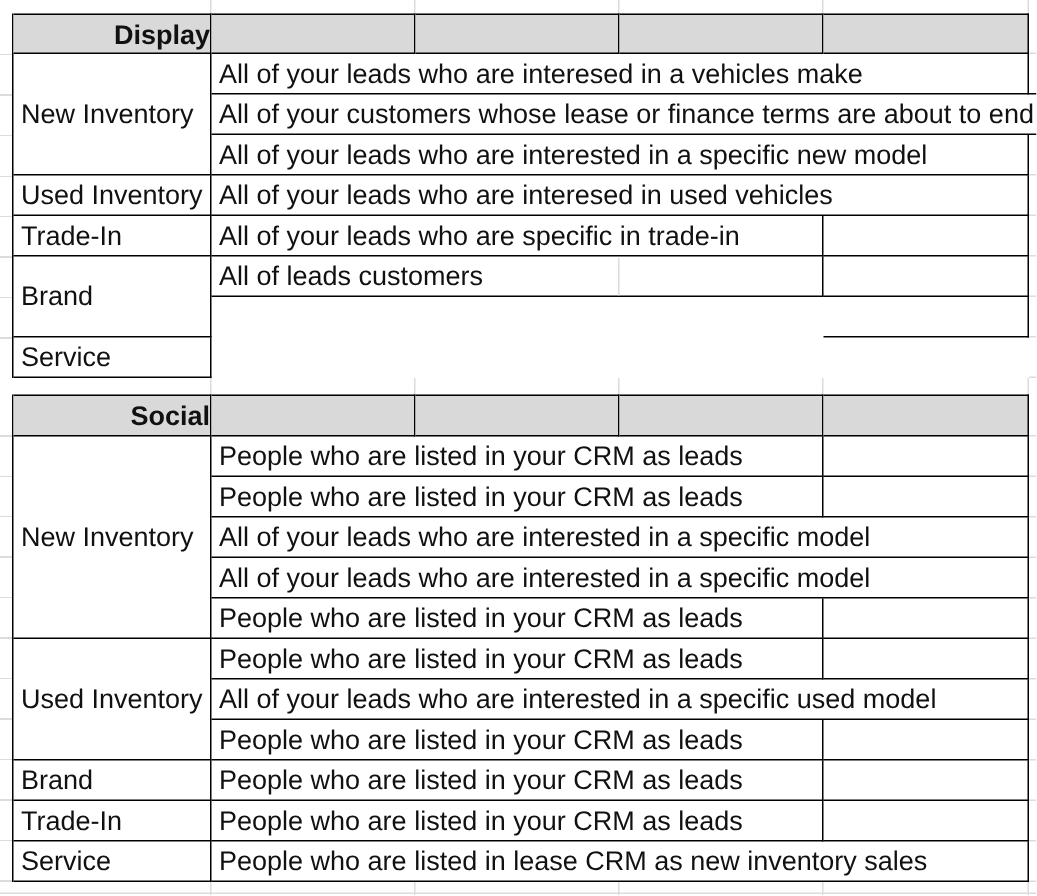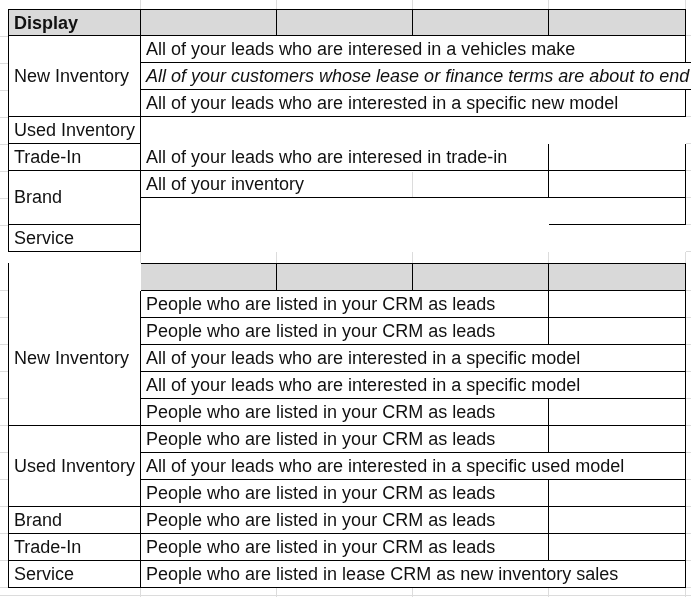--- a/index.html
+++ b/index.html
@@ -6,23 +6,23 @@
   #sheet{position:relative;width:691px;height:597px;background:#ffffff;
          font-family:"Liberation Sans","DejaVu Sans",sans-serif;overflow:hidden;}
   .sec{position:absolute;left:8px;width:683px;display:grid;
        grid-template-columns:132px 136px 136px 136px 137px 6px;background:#fff;
        border-left:1px solid #000;}
   #sec-display{top:9px;grid-template-rows:repeat(9,27px);}
   #sec-social{top:263px;grid-template-rows:28px repeat(11,27px);}
   .c{box-sizing:border-box;border-bottom:1px solid #000;border-right:1px solid #000;
      font-size:18px;color:#111;white-space:nowrap;overflow:hidden;
      line-height:26px;padding-left:5px;}
-  .hd{background:#d9d9d9;font-weight:bold;border-top:1px solid #000;}
+  .hd{background:#d9d9d9;font-weight:bold;border-top:1px solid #000;text-align:right;}
   .lbl{display:flex;align-items:center;line-height:normal;}
-  .bleed{border-right:none;overflow:visible;font-style:italic;}
+  .bleed{border-right:none;overflow:visible;}
   .f{padding:0;}
   .g{box-sizing:border-box;border-right:none;border-bottom:1px solid #dcdcdc;padding:0;}
   .gb{border-bottom-color:#000;}
   .sliver{position:absolute;left:0;width:8px;
           background:repeating-linear-gradient(to bottom,transparent 0,transparent 26px,#dcdcdc 26px,#dcdcdc 27px);}
   .vtick{position:absolute;width:1px;background:#dcdcdc;}
   .htick{position:absolute;height:1px;background:#dcdcdc;}
   .vfaint{position:absolute;width:1px;background:#dcdcdc;}
 </style>
 </head>
@@ -59,42 +59,44 @@
     <div class="g" style="grid-row:1;grid-column:6"></div>
 
     <div class="c lbl" style="grid-row:2/span 3;grid-column:1">New Inventory</div>
     <div class="c" style="grid-row:2;grid-column:2/span 4">All of your leads who are interesed in a vehicles make</div>
     <div class="g gb" style="grid-row:2;grid-column:6"></div>
     <div class="c bleed" style="grid-row:3;grid-column:2/span 5">All of your customers whose lease or finance terms are about to end</div>
     <div class="c" style="grid-row:4;grid-column:2/span 4">All of your leads who are interested in a specific new model</div>
     <div class="g" style="grid-row:4;grid-column:6"></div>
 
     <div class="c lbl" style="grid-row:5;grid-column:1">Used Inventory</div>
+    <div class="c" style="grid-row:5;grid-column:2/span 4">All of your leads who are interesed in used vehicles</div>
     <div class="g" style="grid-row:5;grid-column:6"></div>
 
     <div class="c lbl" style="grid-row:6;grid-column:1">Trade-In</div>
-    <div class="c" style="grid-row:6;grid-column:2/span 3">All of your leads who are interesed in trade-in</div>
+    <div class="c" style="grid-row:6;grid-column:2/span 3">All of your leads who are specific in trade-in</div>
     <div class="c f" style="grid-row:6;grid-column:5"></div>
     <div class="g" style="grid-row:6;grid-column:6"></div>
 
     <div class="c lbl" style="grid-row:7/span 2;grid-column:1">Brand</div>
-    <div class="c" style="grid-row:7;grid-column:2/span 3">All of your inventory</div>
+    <div class="c" style="grid-row:7;grid-column:2/span 3">All of leads customers</div>
     <div class="c f" style="grid-row:7;grid-column:5"></div>
     <div class="g" style="grid-row:7;grid-column:6"></div>
     <div class="c f" style="grid-row:8;grid-column:5"></div>
     <div class="g" style="grid-row:8;grid-column:6"></div>
 
     <div class="c lbl" style="grid-row:9;grid-column:1">Service</div>
     <div class="g" style="grid-row:9;grid-column:6"></div>
   </div>
 
   <div class="vfaint" style="left:412px;top:172px;height:25px"></div>
 
   <div class="sec" id="sec-social">
 
+    <div class="c hd" style="grid-row:1;grid-column:1">Social</div>
     <div class="c hd" style="grid-row:1;grid-column:2"></div>
     <div class="c hd" style="grid-row:1;grid-column:3"></div>
     <div class="c hd" style="grid-row:1;grid-column:4"></div>
     <div class="c hd" style="grid-row:1;grid-column:5"></div>
     <div class="g" style="grid-row:1;grid-column:6"></div>
 
     <div class="c lbl" style="grid-row:2/span 5;grid-column:1">New Inventory</div>
     <div class="c" style="grid-row:2;grid-column:2/span 3">People who are listed in your CRM as leads</div>
     <div class="c f" style="grid-row:2;grid-column:5"></div>
     <div class="g" style="grid-row:2;grid-column:6"></div>

